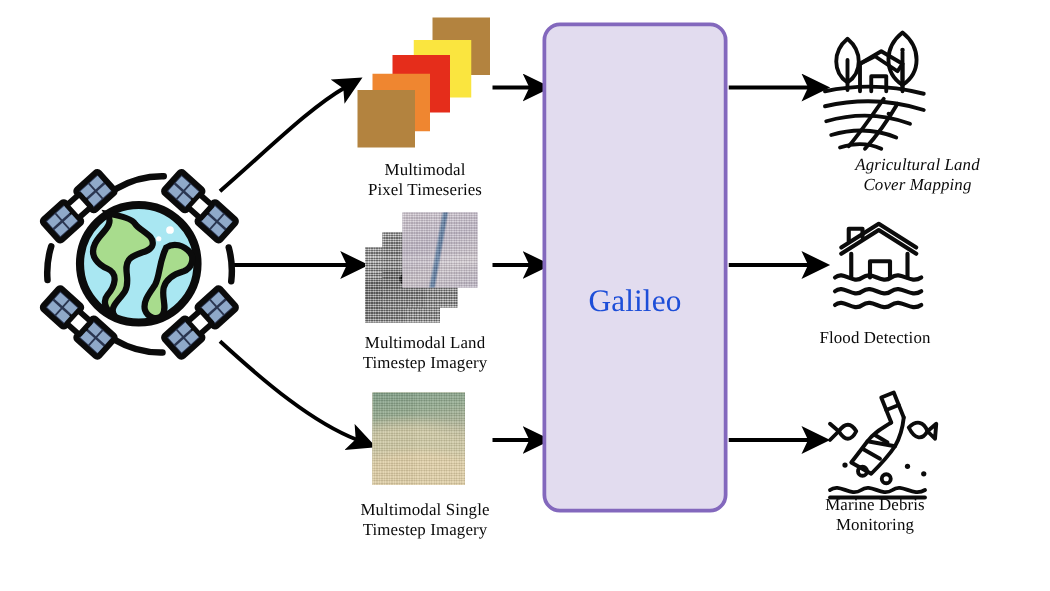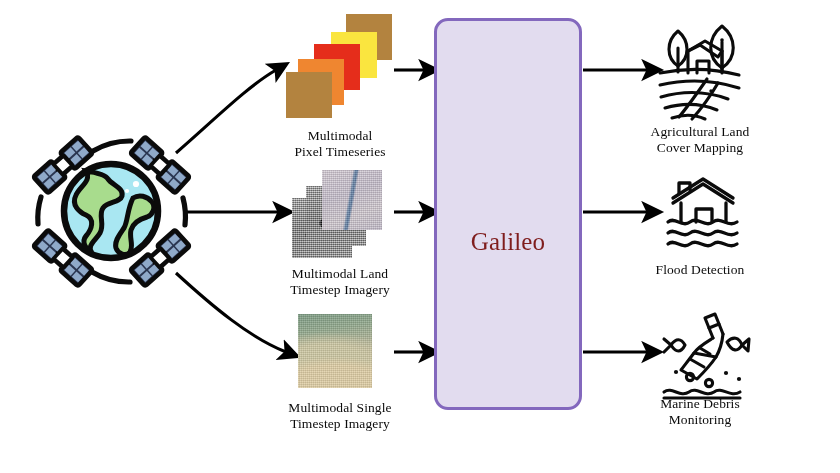--- a/index.html
+++ b/index.html
@@ -280,21 +280,21 @@
   <div class="caption" style="left:262px;top:266px;width:156px;">Multimodal Land
 Timestep Imagery</div>
 
   <div class="ocean"></div>
   <div class="caption" style="left:262px;top:400px;width:156px;">Multimodal Single
 Timestep Imagery</div>
 
   <div class="abs" style="left:434px;top:18px;width:148px;height:392px;
               background:#e2dcef;border:3px solid #8368bd;border-radius:14px;
               box-sizing:border-box;"></div>
-  <div class="abs caption" style="left:434px;top:228px;width:148px;font-size:25px;line-height:28px;color:#7f1d1d;">Galileo</div>
-
-  <div class="caption" style="left:622px;top:124px;width:156px;">Agricultural Land
+  <div class="abs caption" style="left:434px;top:228px;width:148px;font-size:25px;line-height:28px;color:#1d4ed8;">Galileo</div>
+
+  <div class="caption" style="left:656px;top:124px;width:156px;font-style:italic;">Agricultural Land
 Cover Mapping</div>
   <div class="caption" style="left:622px;top:396px;width:156px;">Marine Debris
 Monitoring</div>
   <div class="caption" style="left:622px;top:262px;width:156px;">Flood Detection</div>
 
 </div>
 
 </body></html>

